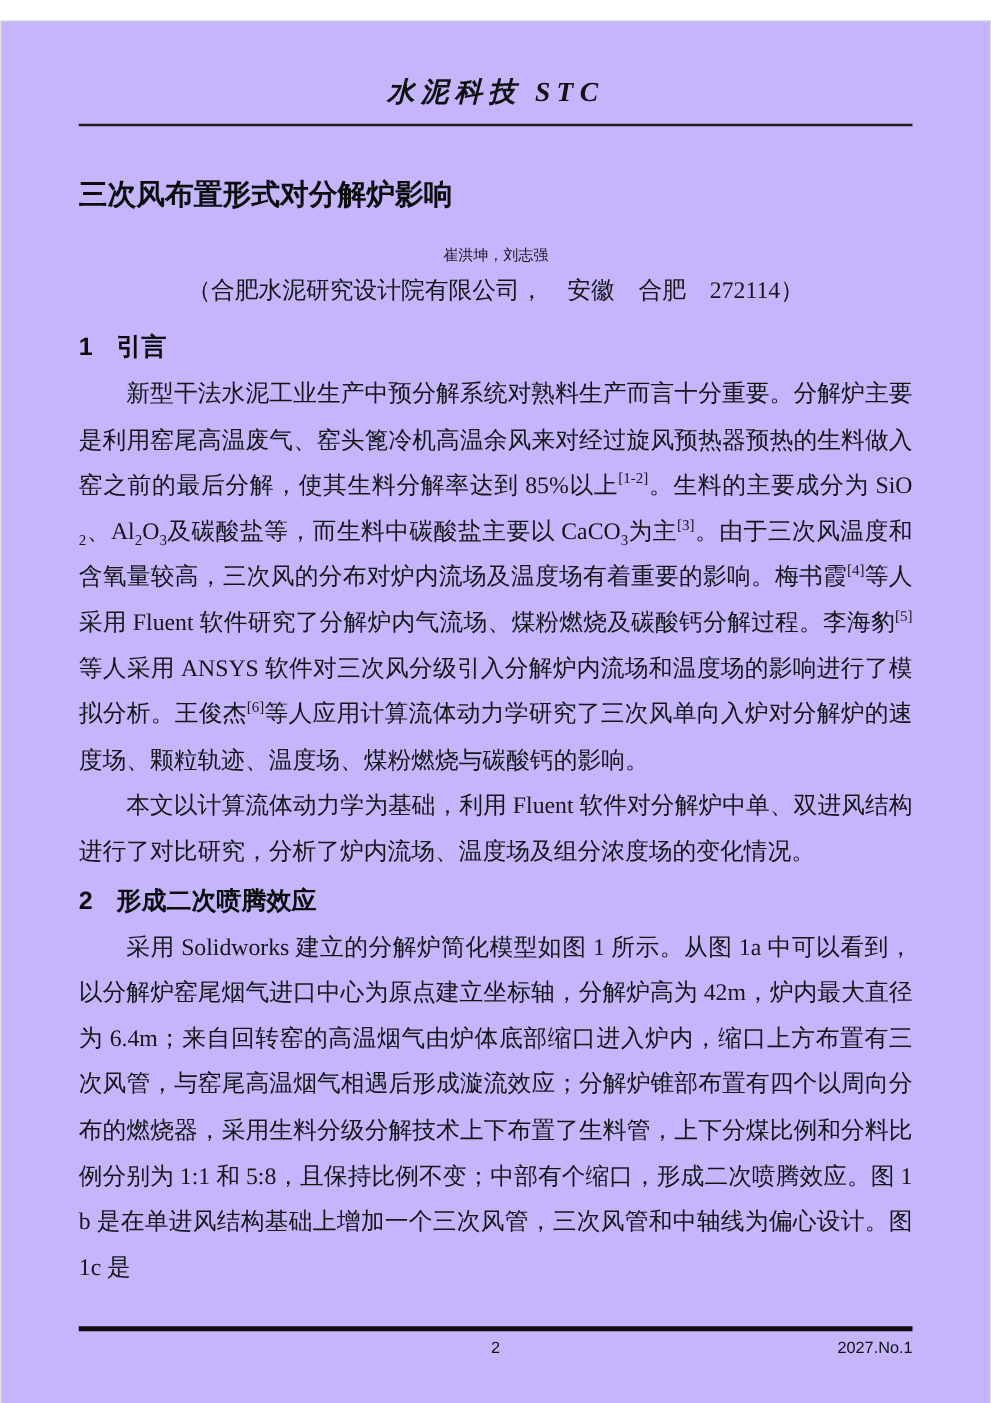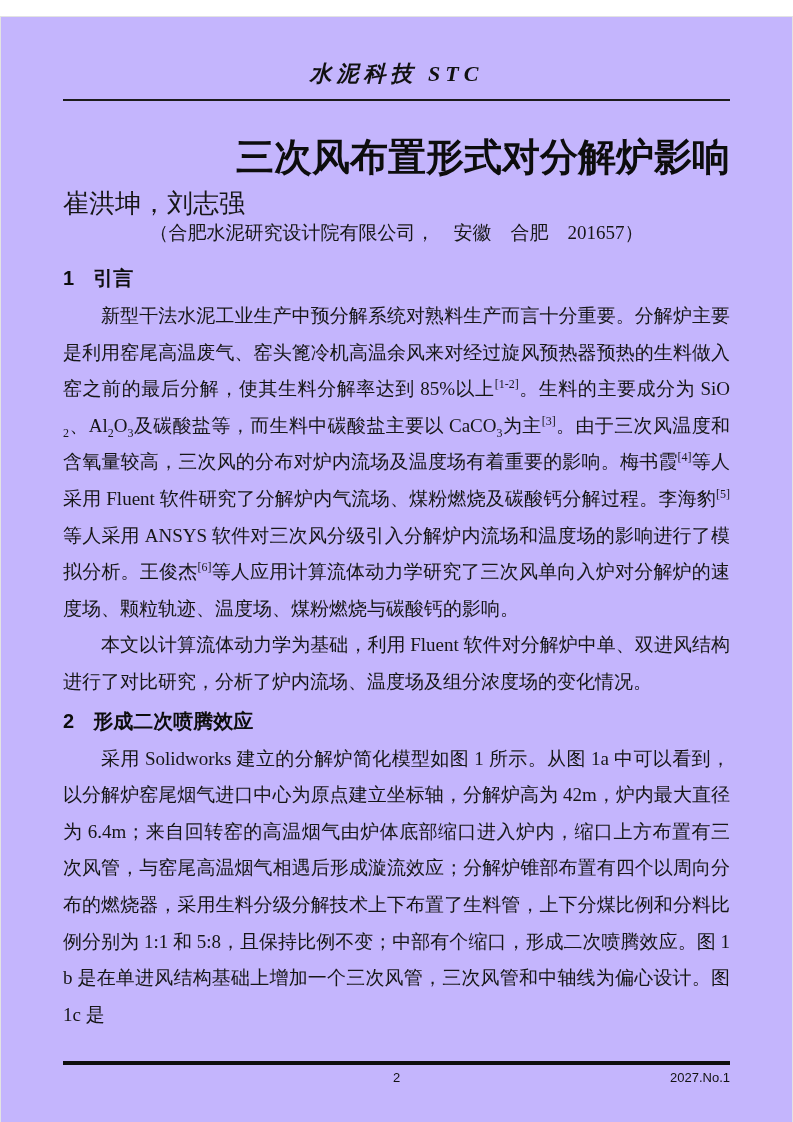--- a/index.html
+++ b/index.html
@@ -30,30 +30,31 @@
     letter-spacing: 5px;
     color: #111;
   }
   .header-rule {
     margin-top: 12px;
     border: 0;
     border-top: 2px solid #1c1c1c;
   }
   .article-title {
     margin-top: 32px;
-    text-align: right;
-    font-family: Liberation Sans, sans-serif;
+    text-align: left;
+    font-family: Liberation Mono, monospace;
     font-weight: bold;
-    font-size: 38px;
+    font-size: 23px;
     line-height: 49px;
     color: #0d0d0d;
   }
   .authors {
     margin-top: 10px;
-    font-size: 26px;
+    text-align: center;
+    font-size: 12px;
     line-height: 24px;
   }
   .affiliation {
     margin-top: 4px;
     text-align: center;
     font-size: 19px;
     line-height: 26px;
   }
   .section-heading {
     margin: 18px 0 6px 0;
@@ -128,21 +129,21 @@
   <div class="journal-header">水泥科技 STC</div>
 
   <hr class="header-rule">
 
   <div class="article-title">
     <div>三次风布置形式对分解炉影响</div>
   </div>
 
   <div class="authors">崔洪坤，刘志强</div>
 
-  <div class="affiliation">（合肥水泥研究设计院有限公司，　安徽　合肥　201657）</div>
+  <div class="affiliation">（合肥水泥研究设计院有限公司，　安徽　合肥　272114）</div>
 
   <h2 class="section-heading">
     <span class="section-number">1</span><span>引言</span>
   </h2>
 
   <p class="para">新型干法水泥工业生产中预分解系统对熟料生产而言十分重要。分解炉主要是利用窑尾高温废气、窑头篦冷机高温余风来对经过旋风预热器预热的生料做入窑之前的最后分解，使其生料分解率达到 85%以上<sup>[1-2]</sup>。生料的主要成分为 SiO<sub>2</sub>、Al<sub>2</sub>O<sub>3</sub>及碳酸盐等，而生料中碳酸盐主要以 CaCO<sub>3</sub>为主<sup>[3]</sup>。由于三次风温度和含氧量较高，三次风的分布对炉内流场及温度场有着重要的影响。梅书霞<sup>[4]</sup>等人采用 Fluent 软件研究了分解炉内气流场、煤粉燃烧及碳酸钙分解过程。李海豹<sup>[5]</sup>等人采用 ANSYS 软件对三次风分级引入分解炉内流场和温度场的影响进行了模拟分析。王俊杰<sup>[6]</sup>等人应用计算流体动力学研究了三次风单向入炉对分解炉的速度场、颗粒轨迹、温度场、煤粉燃烧与碳酸钙的影响。</p>
 
   <p class="para">本文以计算流体动力学为基础，利用 Fluent 软件对分解炉中单、双进风结构进行了对比研究，分析了炉内流场、温度场及组分浓度场的变化情况。</p>
 
   <h2 class="section-heading second">

